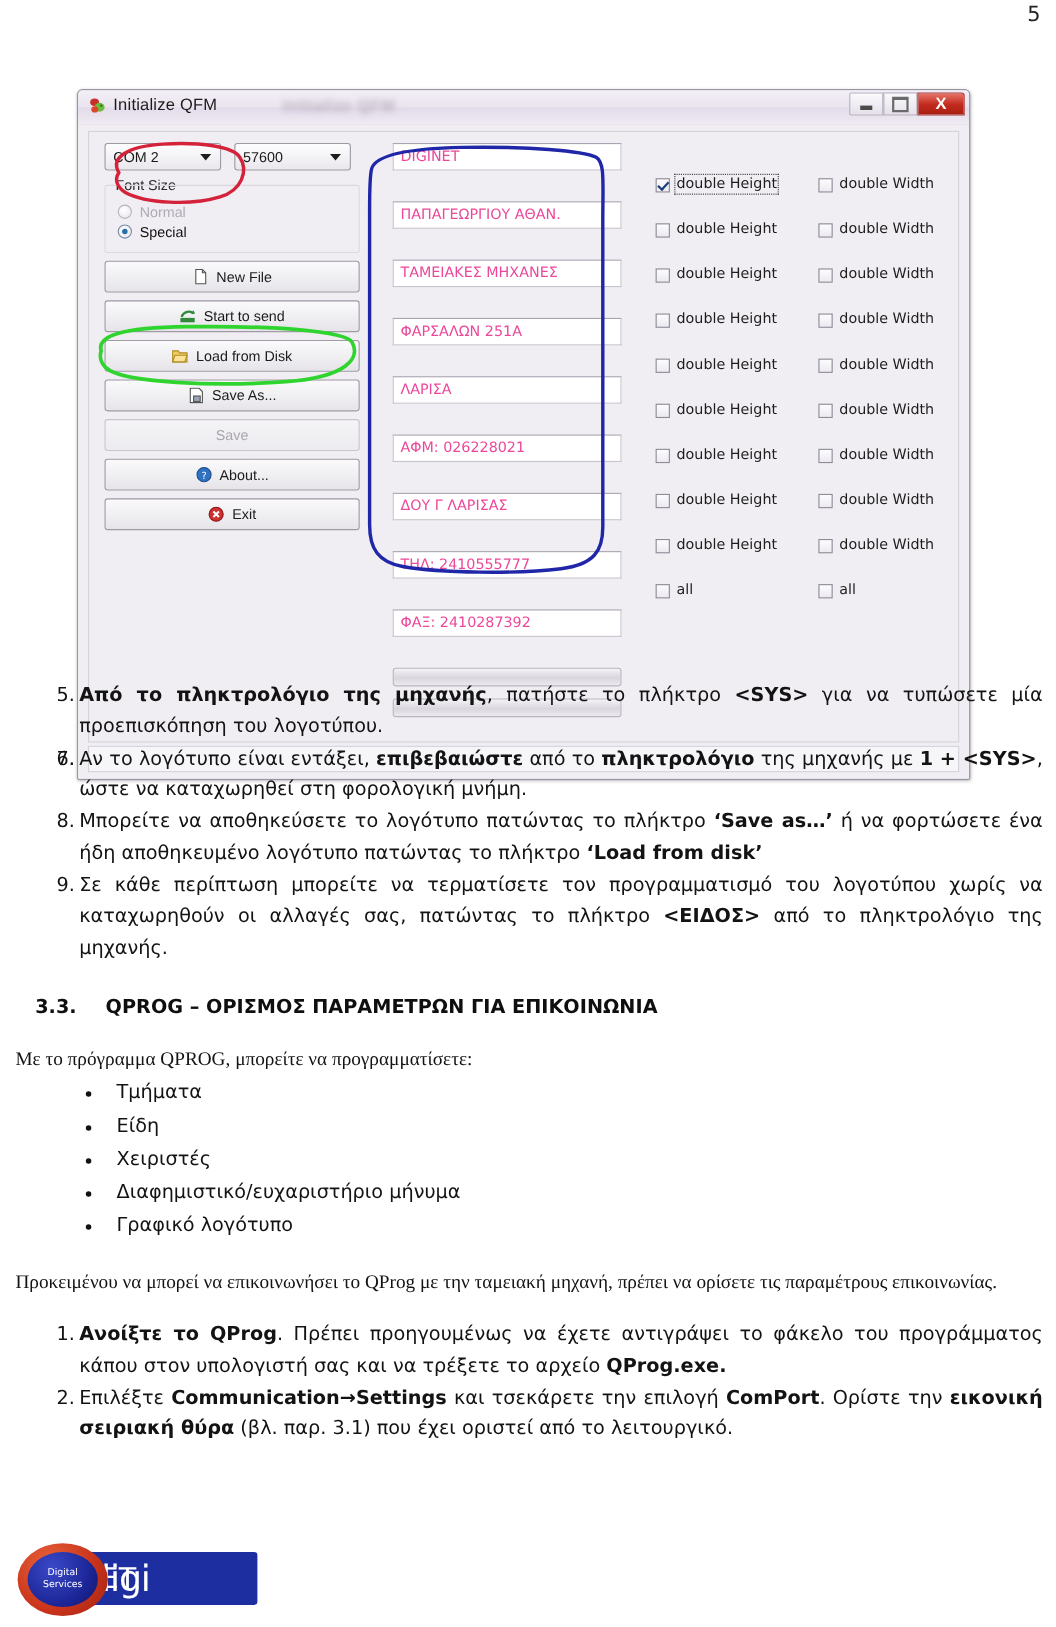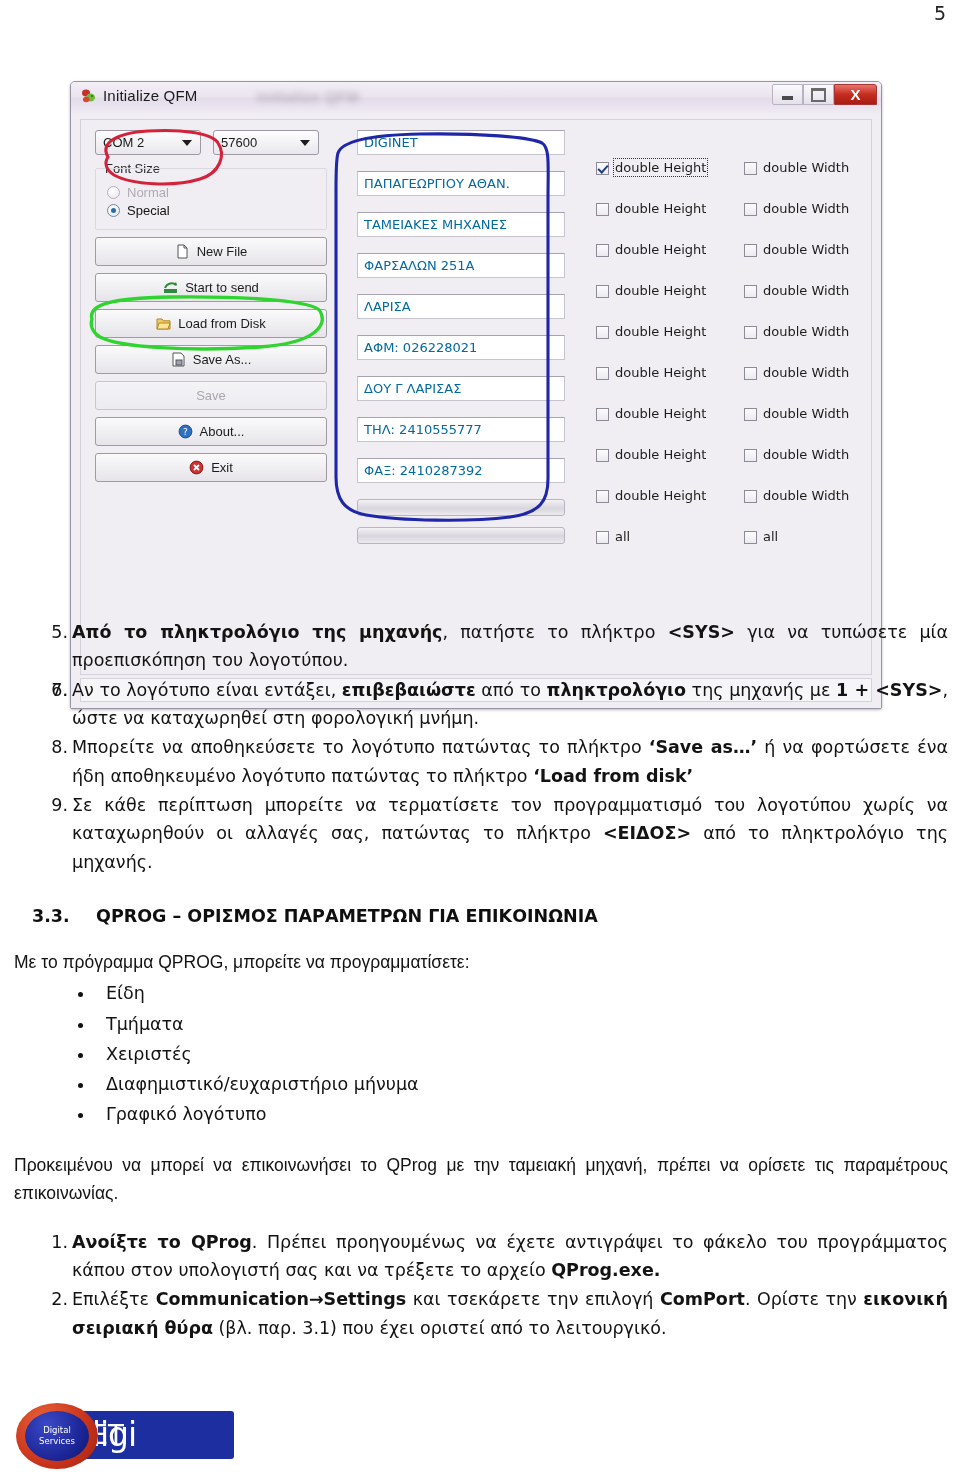--- a/index.html
+++ b/index.html
@@ -119,23 +119,23 @@
     border:1px solid #9f9aa6;border-radius:3px;
     display:flex;align-items:center;justify-content:center;gap:7px;
     font-size:13px;color:#1b1b1b;
   }
   .btn.disabled{color:#aaa5ae;background:linear-gradient(180deg,#f4f3f6,#ececf0);border-color:#c9c5cf;}
   .btn .bico{width:15px;height:15px;flex:0 0 15px;}
 
   
   .col-mid{position:absolute;left:276px;top:10px;width:208px;}
   .tfield{
-    height:25px;margin-bottom:16px;
+    height:25px;margin-bottom:28px;
     background:#ffffff;border:1px solid #c8c4ce;border-top-color:#a8a3b0;
-    font-size:13px;color:#0369a1;
+    font-size:13px;color:#ec4899;
     display:flex;align-items:center;padding-left:6px;box-sizing:border-box;
     font-family:"DejaVu Sans",sans-serif;
   }
   .pbar{
     height:15px;margin-bottom:11px;border:1px solid #b9b5c0;border-radius:3px;
     background:linear-gradient(180deg,#f3f2f5,#d9d6de 55%,#eceaef);
   }
 
   
   .col-chk{position:absolute;top:14px;}
@@ -175,21 +175,21 @@
 
   .h3{
     margin:30px 0 0 0;padding-left:32px;
     font-size:17.5px;font-weight:bold;color:#0f0f0f;
     font-family:"DejaVu Sans",sans-serif;
   }
   .h3 .hnum{display:inline-block;width:64px;}
   .para{
     margin:22px 0 0 0;padding:0 12px 0 14px;
     font-size:17.5px;line-height:1.62;text-align:justify;
-    font-family:Liberation Sans, sans-serif;color:#131313;
+    font-family:Liberation Serif, serif;color:#131313;
   }
   .bullets{margin:2px 0 0 0;padding:0;list-style:none;}
   .bullets li{
     position:relative;padding-left:106px;
     font-size:17.5px;line-height:1.72;
     font-family:"DejaVu Sans",sans-serif;color:#131313;
   }
   .bullets li:before{
     content:"";position:absolute;left:78px;top:14px;
     width:5px;height:5px;border-radius:50%;background:#111;
@@ -470,22 +470,22 @@
     <div class="li"><span class="num">9.</span><span>Σε κάθε περίπτωση μπορείτε να τερματίσετε τον προγραμματισμό του λογοτύπου χωρίς να καταχωρηθούν οι αλλαγές σας, πατώντας το πλήκτρο <b>&lt;ΕΙΔΟΣ&gt;</b> από το πληκτρολόγιο της μηχανής.</span></div>
   </div>
 
   <div class="h3">
     <span class="hnum">3.3.</span><span>QPROG – ΟΡΙΣΜΟΣ ΠΑΡΑΜΕΤΡΩΝ ΓΙΑ ΕΠΙΚΟΙΝΩΝΙΑ</span>
   </div>
 
   <div class="para">Με το πρόγραμμα QPROG, μπορείτε να προγραμματίσετε:</div>
 
   <ul class="bullets">
+    <li>Τμήματα</li>
     <li>Είδη</li>
-    <li>Τμήματα</li>
     <li>Χειριστές</li>
     <li>Διαφημιστικό/ευχαριστήριο μήνυμα</li>
     <li>Γραφικό λογότυπο</li>
   </ul>
 
   <div class="para">Προκειμένου να μπορεί να επικοινωνήσει το QProg με την ταμειακή μηχανή, πρέπει να ορίσετε τις παραμέτρους επικοινωνίας.</div>
 
   <div class="olist" style="margin-top:20px;">
     <div class="li"><span class="num">1.</span><span><b>Ανοίξτε το QProg</b>. Πρέπει προηγουμένως να έχετε αντιγράψει το φάκελο του προγράμματος κάπου στον υπολογιστή σας και να τρέξετε το αρχείο <b>QProg.exe.</b></span></div>
     <div class="li"><span class="num">2.</span><span>Επιλέξτε <b>Communication→Settings</b> και τσεκάρετε την επιλογή <b>ComPort</b>. Ορίστε την <b>εικονική σειριακή θύρα</b> (βλ. παρ. 3.1) που έχει οριστεί από το λειτουργικό.</span></div>

